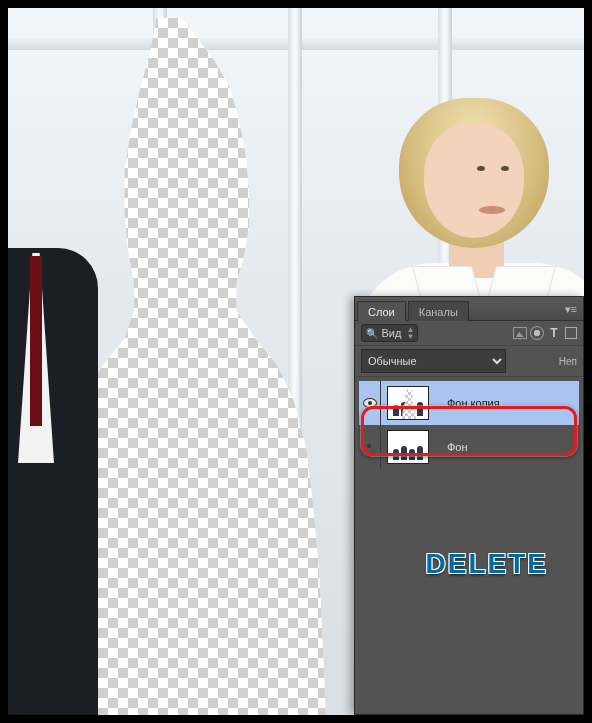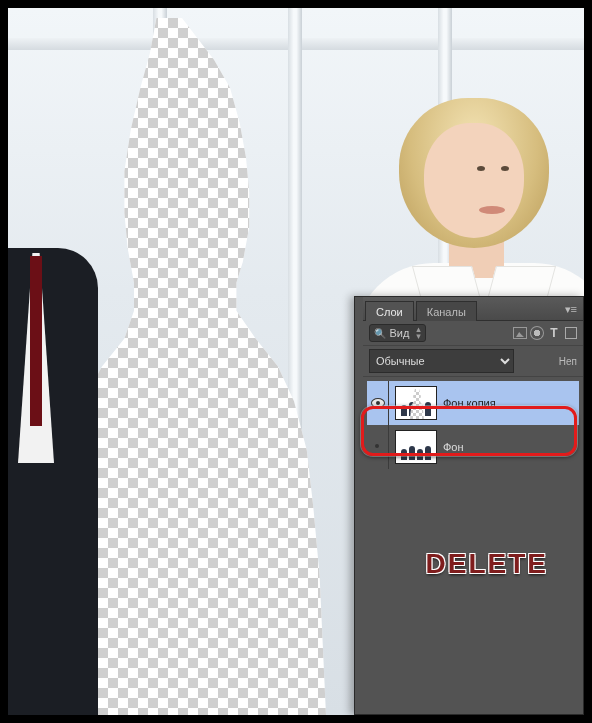--- a/index.html
+++ b/index.html
@@ -104,21 +104,20 @@
   
   .layers-panel {
     position: absolute;
     right: 0; top: 288px;
     width: 230px;
     height: 419px;
     background:#535353;
     border:1px solid #2a2a2a;
     box-shadow:-4px 0 8px rgba(0,0,0,0.3);
     color:#ddd;
-    padding-left:8px;
   }
   .panel-tabs{
     height:24px;
     background:linear-gradient(#5a5a5a,#4a4a4a);
     border-bottom:1px solid #2f2f2f;
     display:flex;
     align-items:flex-end;
   }
   .tab{
     padding:4px 10px 3px;
@@ -185,39 +184,39 @@
   .thumb .p{width:6px;background:#2e384a;border-radius:3px 3px 0 0;}
   .thumb .p.s{height:14px;} .thumb .p.m{height:11px;}
   .thumb.copy .cutout{
     position:absolute;left:14px;top:2px;width:14px;height:30px;
     background:
       linear-gradient(45deg,#ccc 25%,transparent 25%,transparent 75%,#ccc 75%),
       linear-gradient(45deg,#ccc 25%,transparent 25%,transparent 75%,#ccc 75%);
     background-size:6px 6px;background-position:0 0,3px 3px;background-color:#fff;
     clip-path:polygon(35% 0,65% 0,78% 25%,70% 40%,90% 55%,100% 100%,0 100%,10% 55%,30% 40%,22% 25%);
   }
-  .layer-name{font-size:11px;}
+  .layer-name{font-size:11px;margin-left:12px;}
   .layer.selected .layer-name{color:#1a1a1a;}
   .highlight-ring{
     position:absolute;
     right:7px; top:398px;
     width:216px; height:50px;
     border:3px solid #e21b1b;
     border-radius:12px;
     box-shadow:0 0 0 1px rgba(255,255,255,0.3), 0 1px 4px rgba(0,0,0,0.6);
     pointer-events:none;
   }
   .delete-text{
     position:absolute;
     right:36px; top:540px;
     font-family:Arial,sans-serif;
     font-size:28px;
     font-weight:900;
     letter-spacing:2px;
-    color:#7f1d1d;
+    color:#0369a1;
     text-shadow:
       -1px -1px 0 #fff,1px -1px 0 #fff,-1px 1px 0 #fff,1px 1px 0 #fff,
       0 2px 3px rgba(0,0,0,0.7);
     pointer-events:none;
     padding-left:24px;
   }
 </style>
 </head>
 <body>
 

